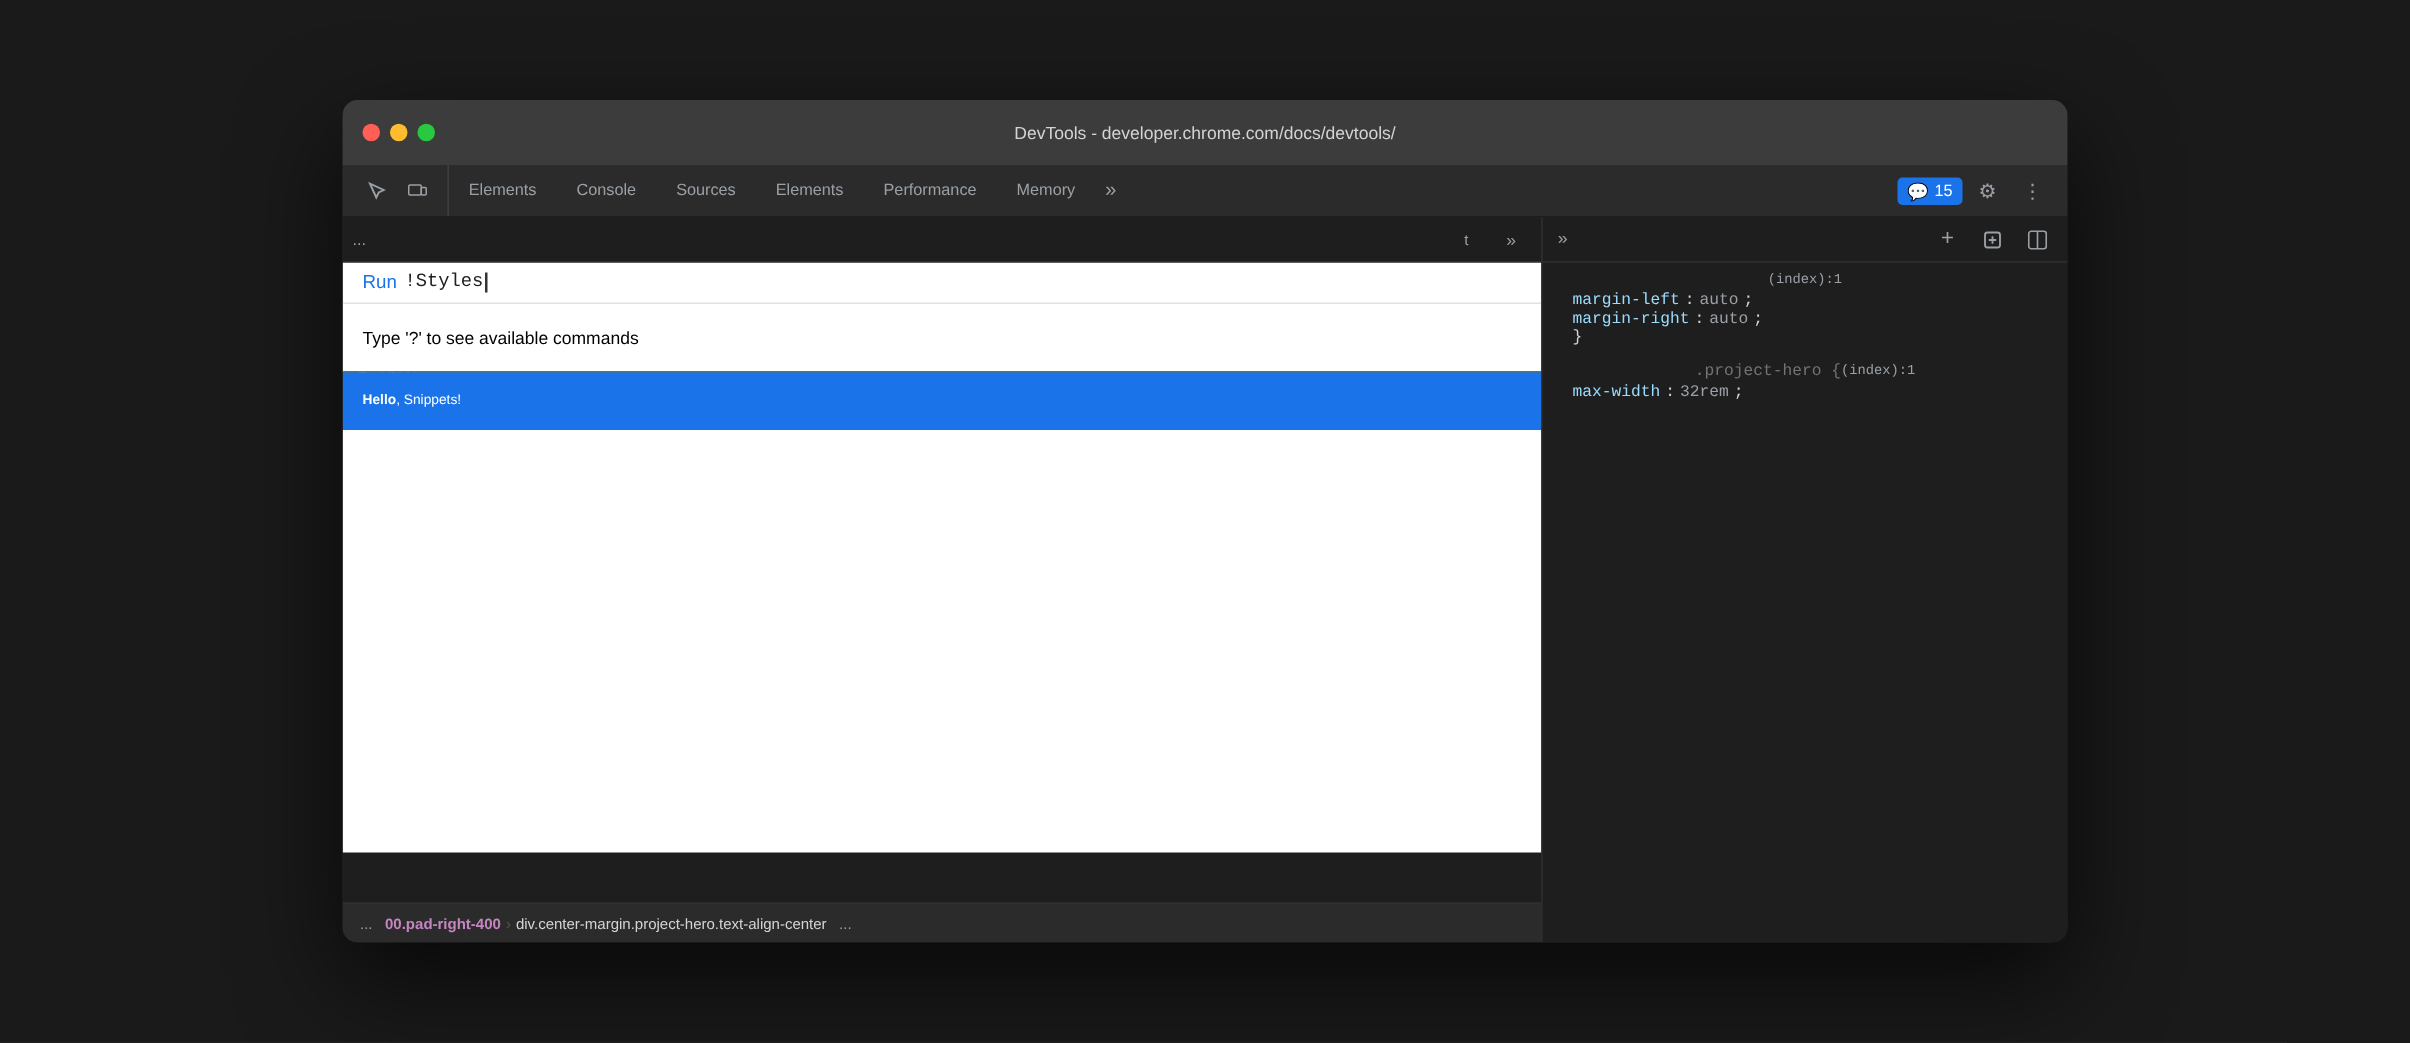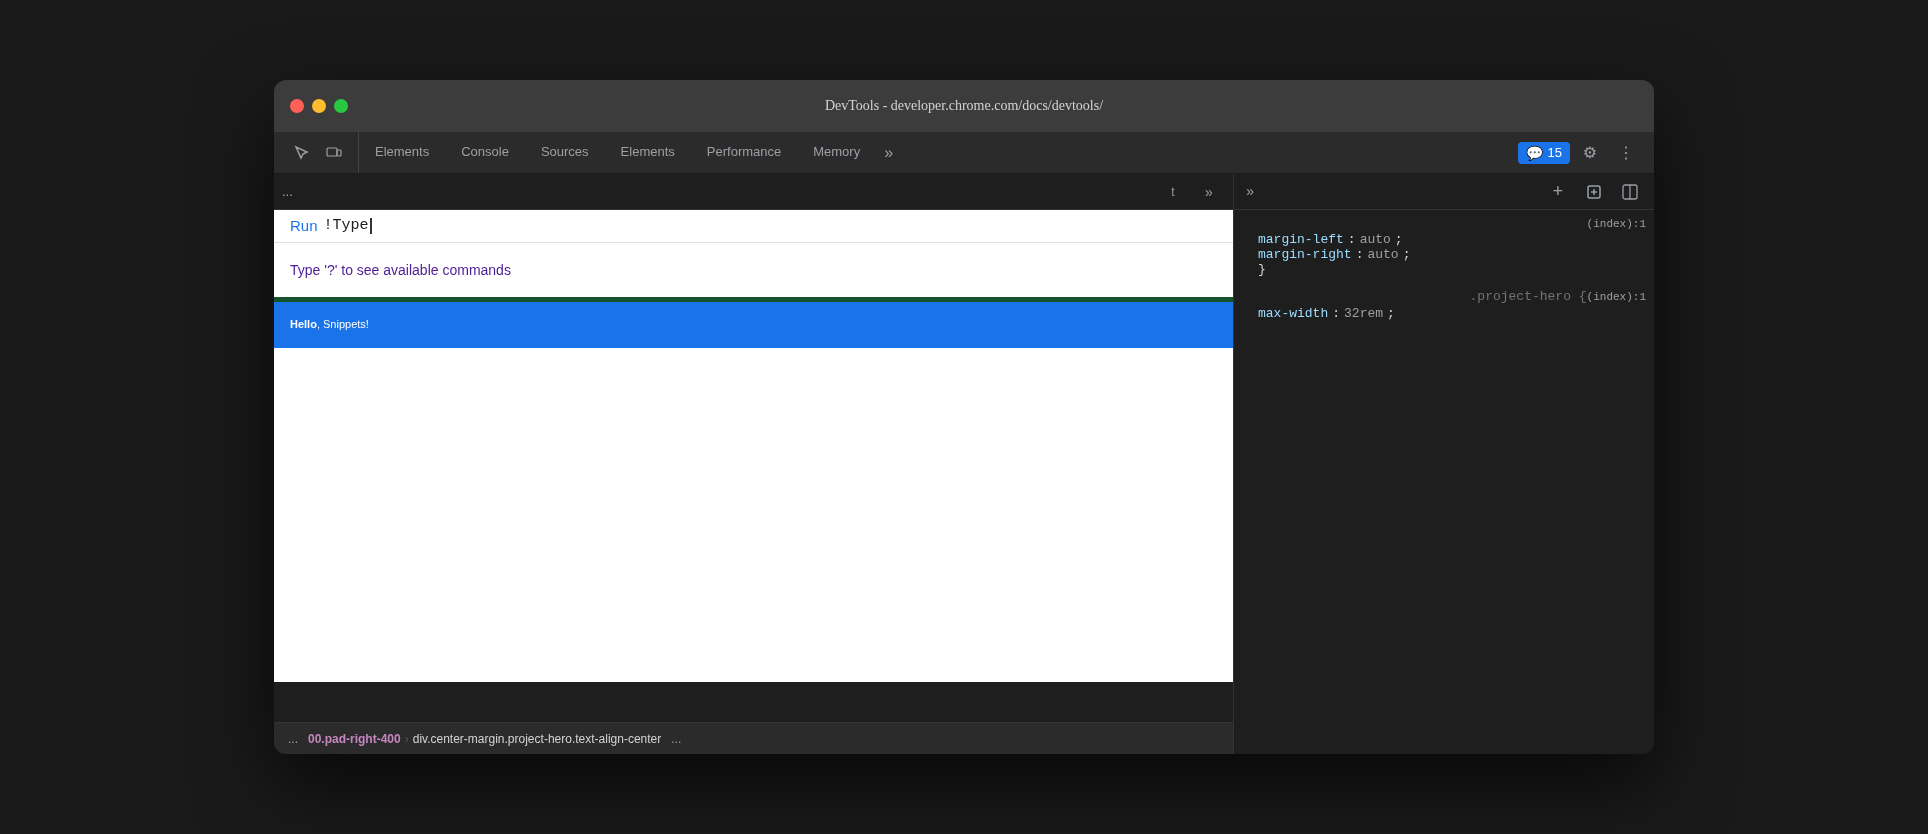--- a/index.html
+++ b/index.html
@@ -19,21 +19,20 @@
       background: #2b2b2b;
     }
     .titlebar {
       background: #3c3c3c;
       height: 52px;
       display: flex;
       align-items: center;
       justify-content: center;
       position: relative;
       border-radius: 12px 12px 0 0;
-      font-family: Liberation Serif, serif;
     }
     .traffic-lights {
       position: absolute;
       left: 16px;
       display: flex;
       gap: 8px;
       align-items: center;
     }
     .traffic-light {
       width: 14px;
@@ -188,24 +187,24 @@
       display: inline-block;
       width: 2px;
       height: 16px;
       background: #333;
       margin-left: 1px;
       vertical-align: middle;
     }
     .command-hint {
       background: #ffffff;
       padding: 16px 16px;
-      color: #4c1d95;
+      color: #000000;
       font-size: 14px;
       font-family: -apple-system, sans-serif;
-      border-bottom: 5px solid #14532d;
+      border-bottom: 1px solid #14532d;
     }
     .command-result {
       background: #1a73e8;
       padding: 14px 16px;
       color: white;
       font-size: 11px;
       font-family: -apple-system, sans-serif;
       cursor: pointer;
     }
     .cmd-result-bold {
@@ -317,21 +316,21 @@
       overflow: auto;
       position: relative;
     }
     .css-rule {
       margin-bottom: 12px;
     }
     .css-selector {
       color: #d7ba7d;
       margin-bottom: 2px;
       display: flex;
-      justify-content: flex-end;
+      justify-content: center;
       align-items: center;
     }
     .css-source {
       color: #9aa0a6;
       font-size: 11px;
     }
     .css-body {
       padding-left: 16px;
     }
     .css-prop { color: #9cdcfe; }
@@ -434,21 +433,21 @@
           <div class="toolbar-icon-btn" style="color:#9aa0a6; font-size:14px;">»</div>
         </div>
       </div>
 
       <div class="elements-content">
 
         <div class="command-overlay">
           <div class="command-input-area">
             <div class="command-input-line">
               <span class="cmd-run">Run</span>
-              <span class="cmd-text">!Type</span>
+              <span class="cmd-text">!Styles</span>
               <span class="cmd-cursor"></span>
             </div>
           </div>
           <div class="command-hint">Type '?' to see available commands</div>
           <div class="command-result">
             <span class="cmd-result-bold">Hello</span><span class="cmd-result-normal">, Snippets!</span>
           </div>
           <div class="command-rest"></div>
         </div>
 

